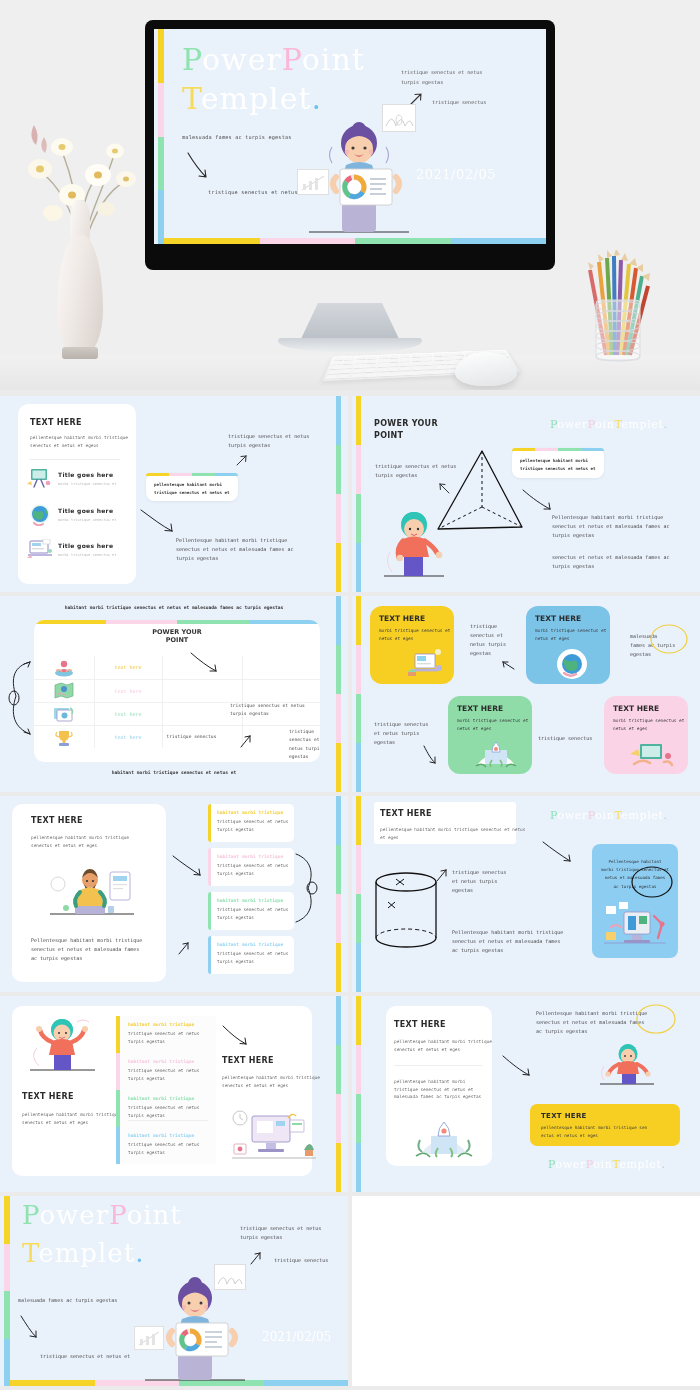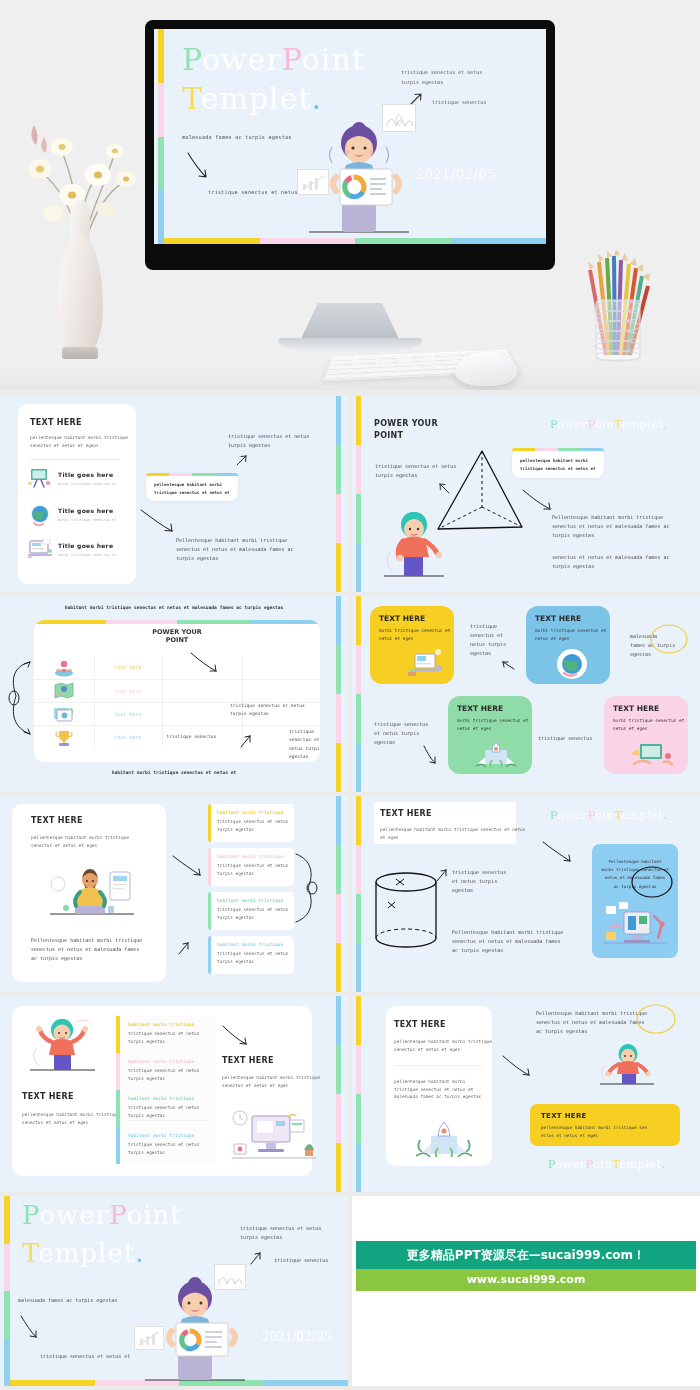--- a/index.html
+++ b/index.html
@@ -1057,17 +1057,15 @@
       <svg class="ill" style="left:134px;top:130px;" width="30" height="24">
         <rect x="0.5" y="0.5" width="29" height="23" fill="#fff" stroke="#e0e0e0"></rect>
         <path d="M5 19 L25 6" stroke="#d6d6d6" stroke-width="1"></path>
         <rect x="6" y="13" width="3" height="6" fill="#e4e4e4"></rect>
           <rect x="12" y="10" width="3" height="9" fill="#e4e4e4"></rect>
         <rect x="18" y="8" width="3" height="11" fill="#e4e4e4"></rect>
       </svg>
     </div>
 
     <div class="banner-slide">
-      <div class="banner-a">更多精品PPT资源尽在—sucai999.com！</div>
-      <div class="banner-b">www.sucai999.com</div>
     </div>
   </div>
 </div>
 
 </body></html>

